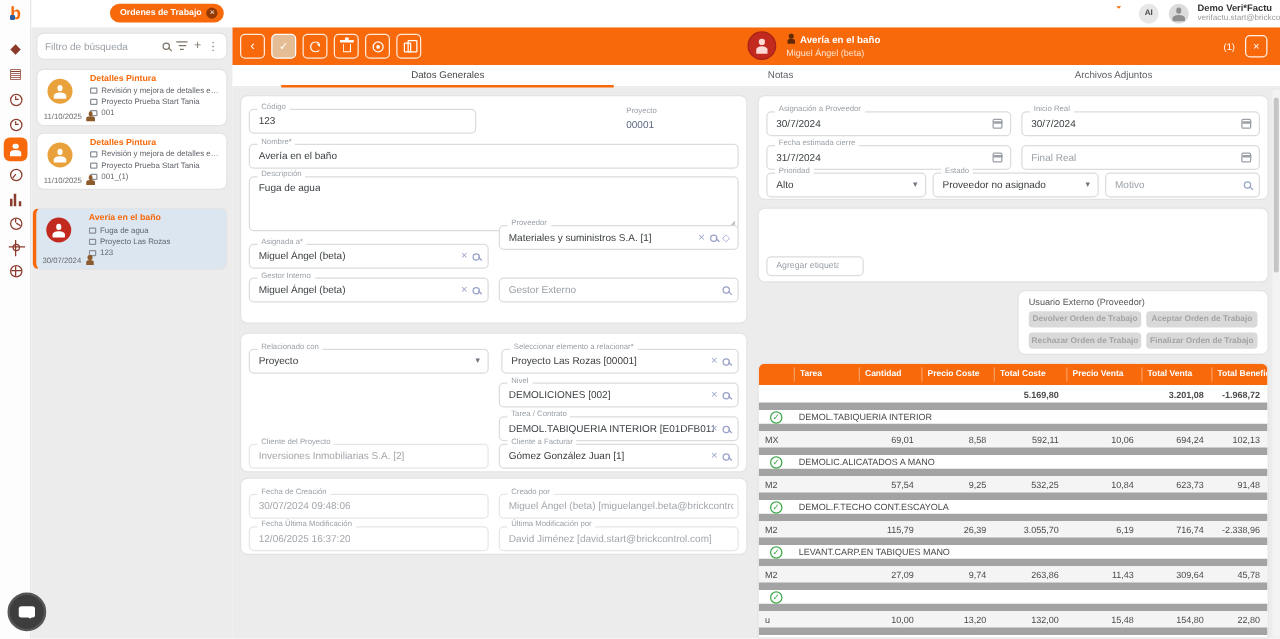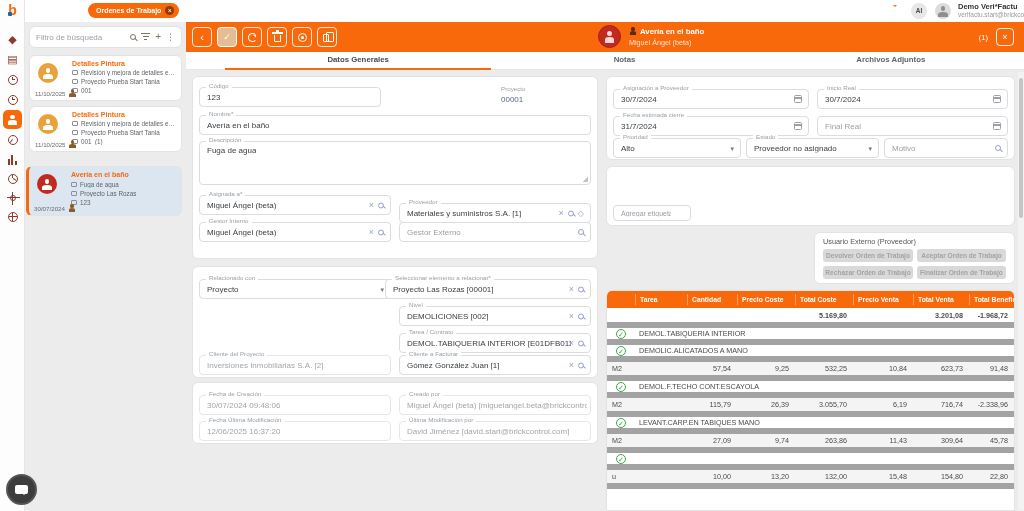--- a/index.html
+++ b/index.html
@@ -73,22 +73,22 @@
   .rav{width:23px;height:23px;border-radius:50%;background:#c22a20;position:relative;color:#ffd9d4;border:1px solid #a82018;}
   .rav .pers{width:13px;height:13px;position:absolute;left:4px;top:4px;}
   #hcenter .tt{color:#fff;font-size:7.8px;font-weight:bold;display:flex;align-items:center;gap:3px;}
   #hcenter .st{color:#ffe3cf;font-size:7.2px;margin-top:2px;}
   .dkpers{width:8px;height:8px;color:rgba(60,25,0,.8);}
   #hright{position:absolute;right:10px;top:0;height:30px;display:flex;align-items:center;gap:8px;}
   #hright .cnt{color:#fff;font-size:7.5px;}
   .xbtn{width:18px;height:18px;border:1px solid rgba(255,255,255,.9);border-radius:4px;color:#fff;font-size:9px;line-height:16px;text-align:center;cursor:pointer;}
 
   #tabbar{position:absolute;left:0;top:30px;right:0;height:18px;background:#fff;border-bottom:1px solid #e7e7e7;display:flex;}
-  .tab{flex:1;text-align:center;font-size:7.8px;color:#5f6368;line-height:16px;cursor:pointer;position:relative;font-weight:bold;}
-  .tab.active{color:#484848;font-weight:bold;margin-left:39px;}
+  .tab{flex:1;text-align:center;font-size:7.8px;color:#5f6368;line-height:16px;cursor:pointer;position:relative;}
+  .tab.active{color:#484848;font-weight:normal;margin-left:39px;}
   .tab.active::after{content:"";position:absolute;left:0;right:0;bottom:-1px;height:2.5px;background:#F8690B;}
 
   #content{position:absolute;left:0;top:48px;right:0;bottom:0;}
   .panel{position:absolute;background:#fff;border:1px solid #e3e3e3;border-radius:6px;}
   #leftcol{position:absolute;left:6px;top:0;width:406px;bottom:0;}
   #rightcol{position:absolute;left:420px;top:0;width:409px;bottom:0;}
 
   .f{position:absolute;height:20px;border:1px solid #dcdcdc;border-radius:4px;background:#fff;}
   .f .lab{position:absolute;top:-5px;left:6px;font-size:6.2px;color:#9aa0a6;background:#fff;padding:0 3px;white-space:nowrap;line-height:1;}
   .f .val{position:absolute;left:7px;top:50%;transform:translateY(-50%);font-size:8px;color:#3c4043;white-space:nowrap;overflow:hidden;max-width:calc(100% - 26px);}
@@ -356,21 +356,21 @@
           <span class="handle"></span>
         </div>
         <div class="f" style="left:6px;top:118px;width:192px">
           <span class="lab">Asignada a*</span>
           <span class="val">Miguel Ángel (beta)</span>
           <span class="ic">
               <span class="clear">×</span>
               <span class="mag"></span>
             </span>
         </div>
-        <div class="f" style="left:206px;top:126px;right:6px">
+        <div class="f" style="left:206px;top:103px;right:6px">
           <span class="lab">Proveedor</span>
           <span class="val" style="max-width:calc(100% - 40px)">Materiales y suministros S.A. [1]</span>
           <span class="ic">
               <span class="clear">×</span>
               <span class="mag"></span>
               <span class="dia">◇</span>
             </span>
         </div>
         <div class="f" style="left:6px;top:145px;width:192px">
           <span class="lab">Gestor Interno</span>
@@ -389,21 +389,21 @@
       </div>
 
       <div class="panel" style="left:0;top:196px;right:0;height:112px">
         <div class="f" style="left:6px;top:12px;width:192px">
           <span class="lab">Relacionado con</span>
           <span class="val">Proyecto</span>
           <span class="ic">
               <span class="caret">▾</span>
             </span>
         </div>
-        <div class="f" style="left:192px;top:12px;right:6px">
+        <div class="f" style="left:208px;top:12px;right:6px">
           <span class="lab">Seleccionar elemento a relacionar*</span>
           <span class="val">Proyecto Las Rozas [00001]</span>
           <span class="ic">
               <span class="clear">×</span>
               <span class="mag"></span>
             </span>
         </div>
         <div class="f" style="left:206px;top:39px;right:6px">
           <span class="lab">Nivel</span>
           <span class="val">DEMOLICIONES [002]</span>
@@ -541,20 +541,30 @@
           <div class="c num">3.201,08</div>
           <div class="c num">-1.968,72</div>
         </div>
 
         <div class="trow name">
           <div class="c ck">
               <span class="gcheck">✓</span>
             </div>
           <div class="c task">DEMOL.TABIQUERIA INTERIOR</div>
         </div>
+        <div class="trow data">
+          <div class="c unit">MX</div>
+            <div class="c"></div>
+          <div class="c num">69,01</div>
+          <div class="c num">8,58</div>
+          <div class="c num">592,11</div>
+          <div class="c num">10,06</div>
+          <div class="c num">694,24</div>
+          <div class="c num">102,13</div>
+        </div>
 
         <div class="trow name">
           <div class="c ck">
               <span class="gcheck">✓</span>
             </div>
           <div class="c task">DEMOLIC.ALICATADOS A MANO</div>
         </div>
         <div class="trow data">
           <div class="c unit">M2</div>
             <div class="c"></div>

